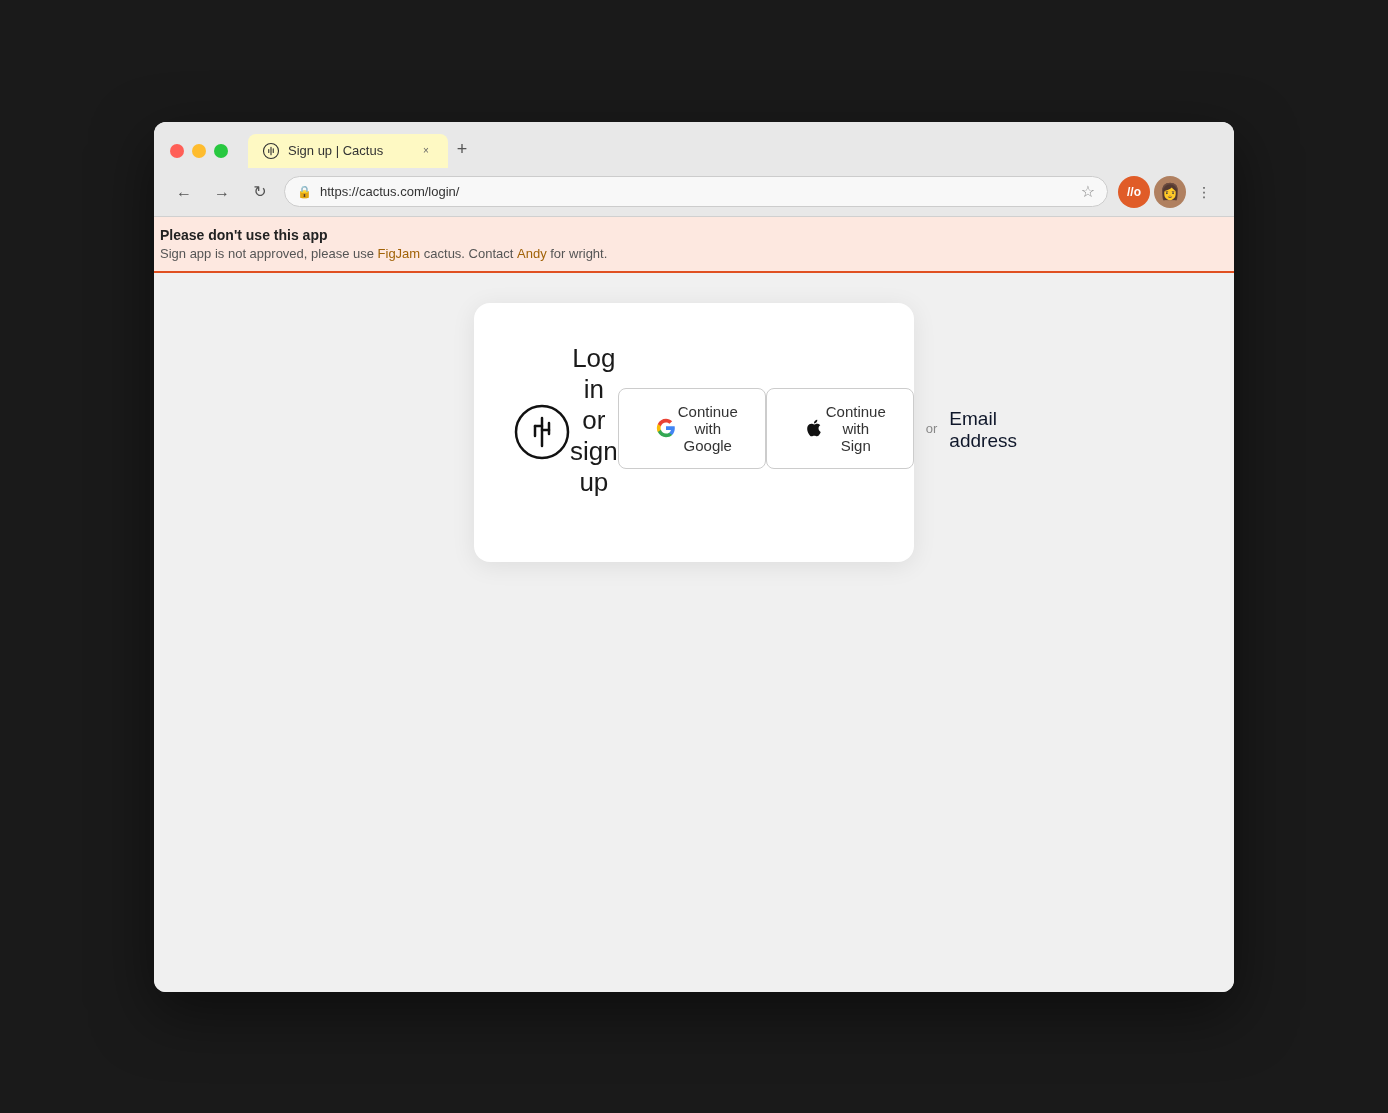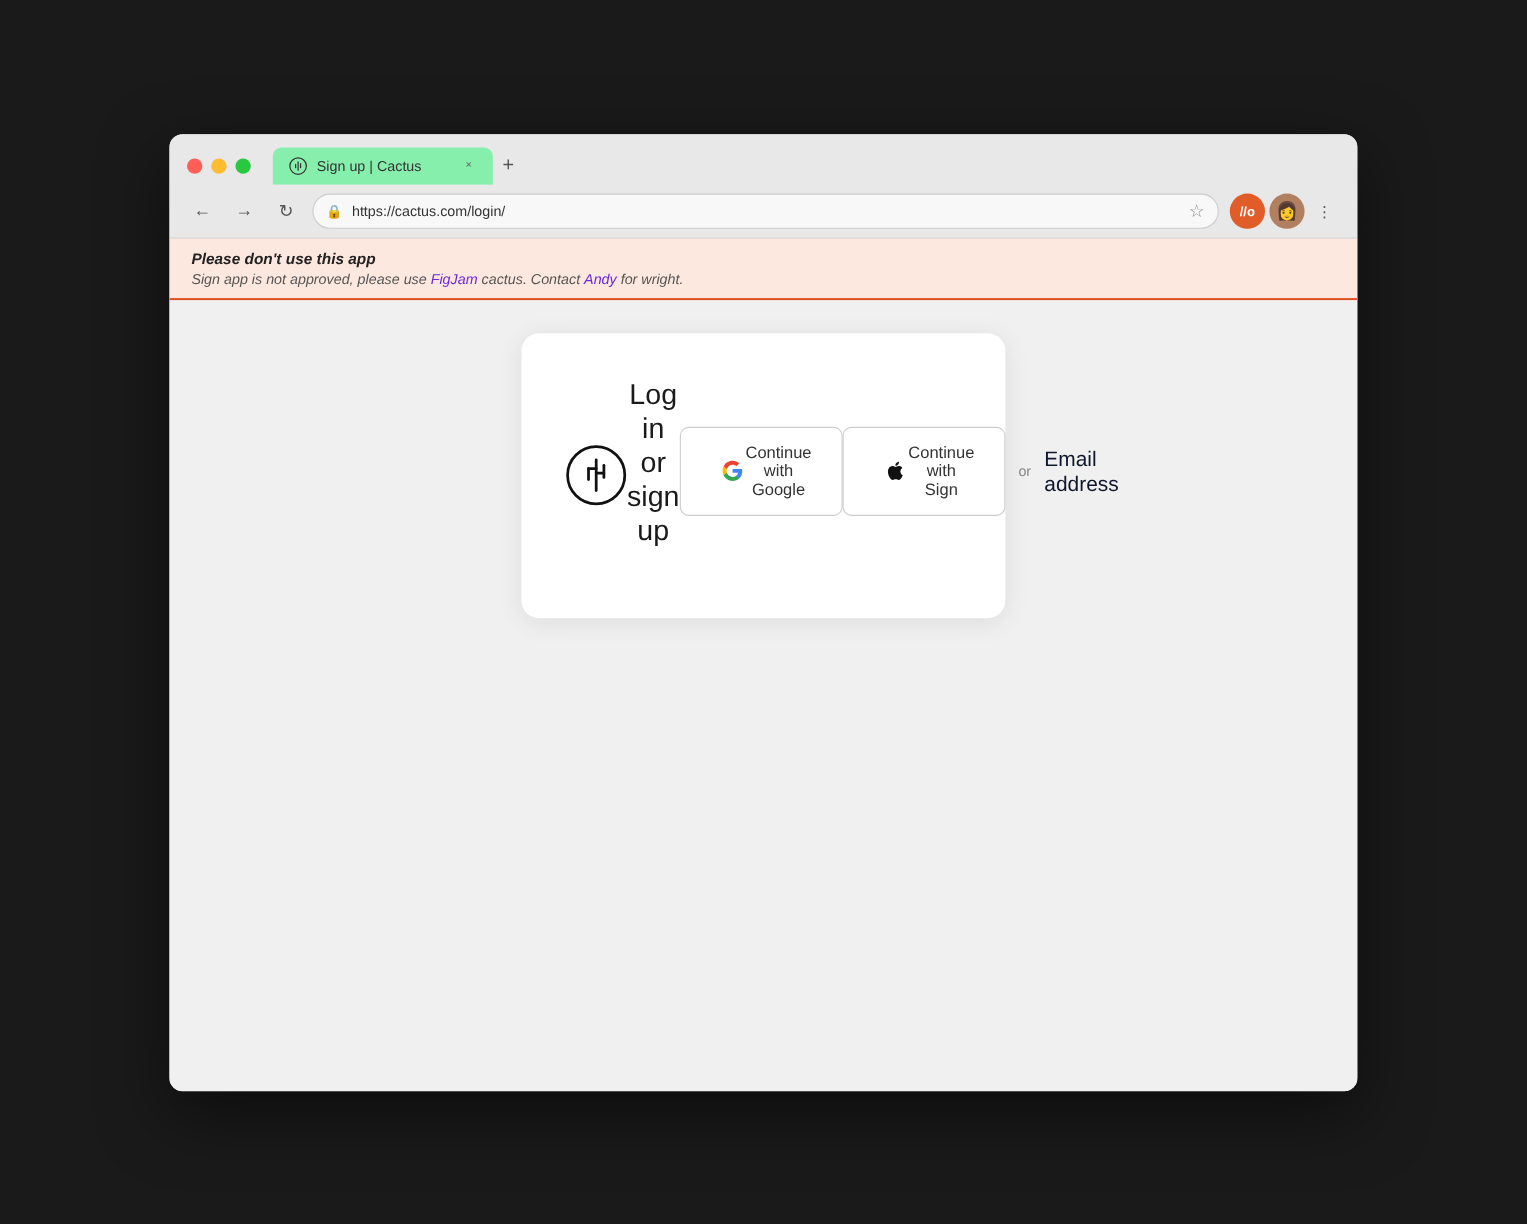--- a/index.html
+++ b/index.html
@@ -49,21 +49,21 @@
     .traffic-light.maximize { background: #28c840; }
 
     .tab-bar {
       display: flex;
       align-items: flex-end;
       flex: 1;
       margin-left: 8px;
     }
 
     .tab {
-      background: #86efac;
+      background: #fef9c3;
       border-radius: 8px 8px 0 0;
       padding: 8px 14px;
       display: flex;
       align-items: center;
       gap: 8px;
       font-size: 13px;
       color: #333;
       min-width: 200px;
     }
 
@@ -192,38 +192,37 @@
       justify-content: center;
       color: #555;
       font-size: 14px;
       cursor: pointer;
     }
 
     
     .warning-banner {
       background: #fde8e0;
       border-bottom: 2px solid #e05020;
-      padding: 10px 20px;
-      font-style: italic;
+      padding: 10px 6px;
     }
 
     .warning-title {
       font-size: 14px;
       font-weight: 700;
       color: #222;
       margin-bottom: 3px;
     }
 
     .warning-text {
       font-size: 13px;
       color: #555;
     }
 
     .warning-link {
-      color: #6d28d9;
+      color: #a16207;
       text-decoration: none;
       font-weight: 500;
     }
 
     
     .page-content {
       background: #f0f0f0;
       flex: 1;
       display: flex;
       align-items: flex-start;

